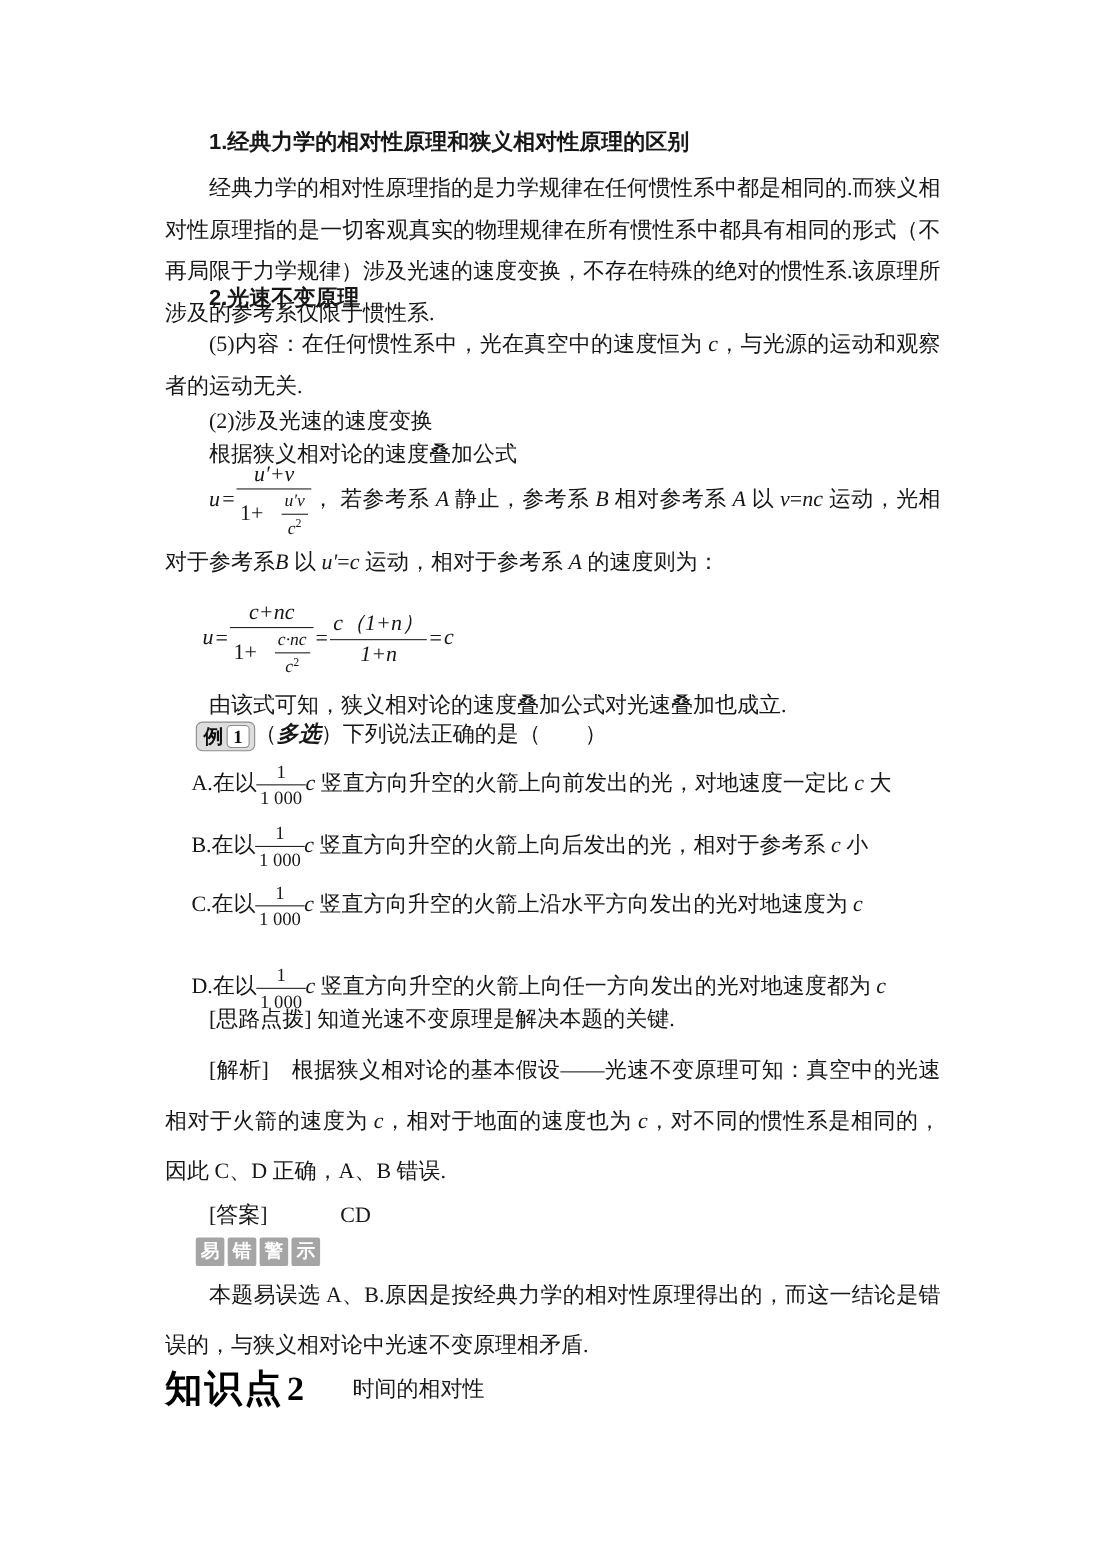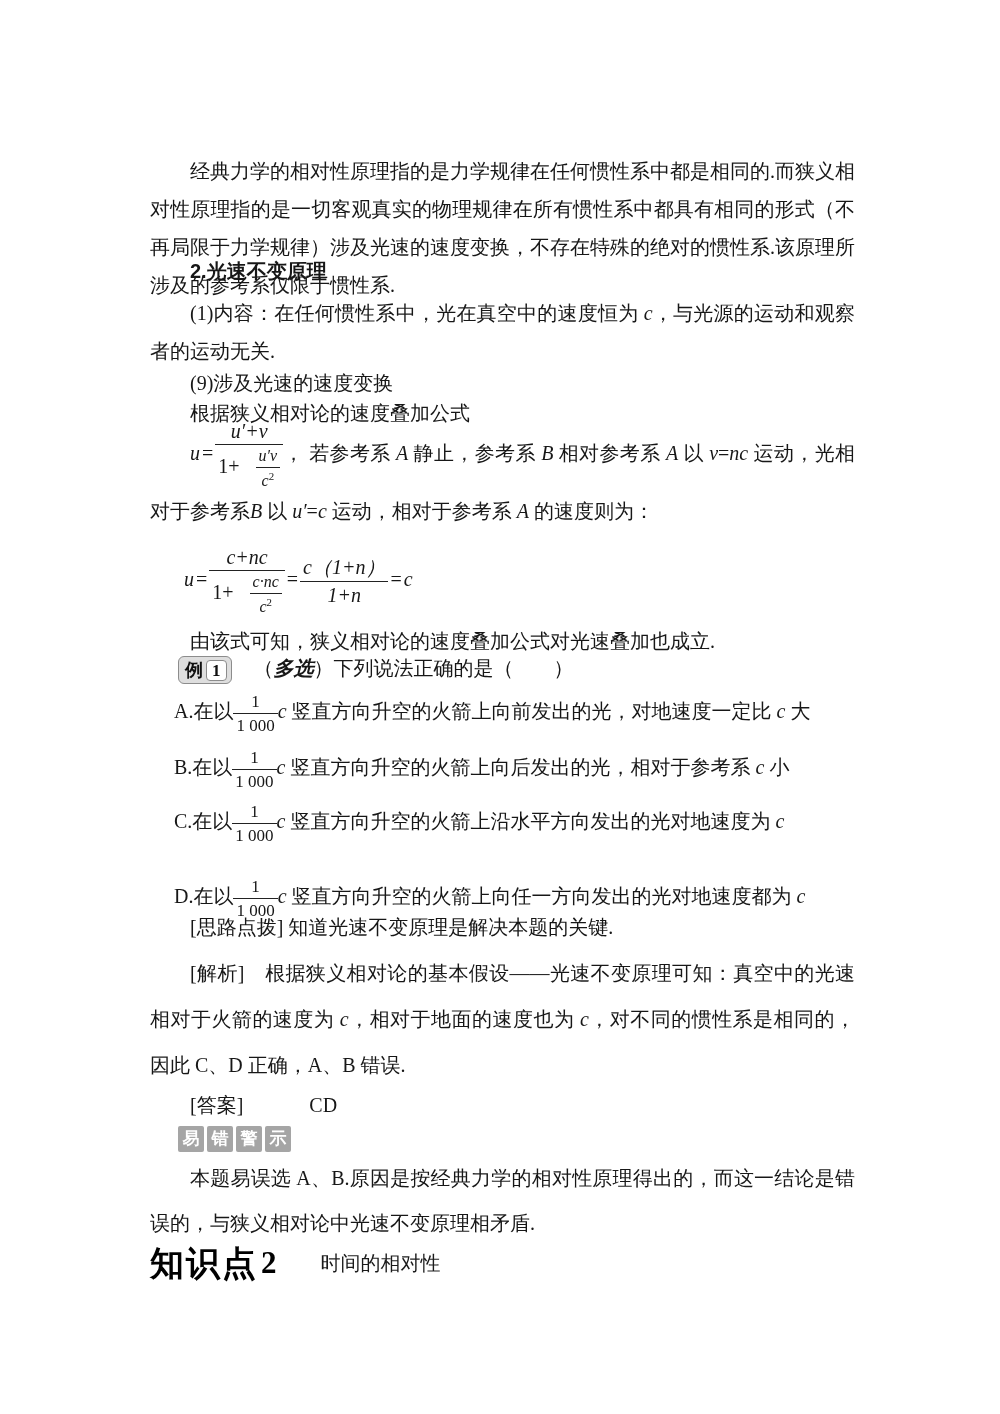--- a/index.html
+++ b/index.html
@@ -32,21 +32,21 @@
   .ex-badge {
     display:inline-block; vertical-align:middle;
     background:#dedede; border:1.5px solid #8c8c8c; border-radius:6px;
     padding:1px 4px 2px 6px; line-height:22px; text-indent:0;
   }
   .ex-zh { font-family:"Liberation Sans", sans-serif; font-weight:700; font-size:18px; color:#101010; }
   .ex-nm {
     display:inline-block; background:#ffffff; border:1.5px solid #8c8c8c; border-radius:4px;
     padding:0 5px; margin-left:3px; font-weight:700; font-size:17px; line-height:19px; color:#101010;
   }
-  .ex-q { margin-left:22px; }
+  .ex-q { }
   .tag { font-family:"Liberation Sans", sans-serif; font-weight:700; font-style:italic; }
 
   
   .warn-badges { padding-left:28px; }
   .warn-box {
     display:inline-flex; align-items:center; justify-content:center;
     width:26px; height:26px; margin-right:3px;
     background:#a5a5a5; color:#ffffff; border-radius:2px;
     font-family:"Liberation Sans", sans-serif; font-weight:700; font-size:17px; line-height:26px;
   }
@@ -60,28 +60,29 @@
   .kp-num { font-family:"Liberation Serif", serif; font-weight:700; font-size:31px; margin-left:3px; color:#000; }
   .kp-title { font-family:"Liberation Sans", sans-serif; font-size:20px; margin-left:44px; color:#1a1a1a; }
 
   .ans-val { display:inline-block; margin-left:26px; }
 </style>
 </head>
 <body>
 
 <div class="page">
 
+  <div class="blk hd ind" style="top:114px;">1.经典力学的相对性原理和狭义相对性原理的区别</div>
 
   <div class="blk ind" style="top:152px;">经典力学的相对性原理指的是力学规律在任何惯性系中都是相同的.而狭义相对性原理指的是一切客观真实的物理规律在所有惯性系中都具有相同的形式（不再局限于力学规律）涉及光速的速度变换，不存在特殊的绝对的惯性系.该原理所涉及的参考系仅限于惯性系.</div>
 
   <div class="blk hd ind" style="top:256px;">2.光速不变原理</div>
 
-  <div class="blk ind" style="top:294px;"><span>(1)内容：在任何惯性系中，光在真空中的速度恒为 </span><span class="mi">c</span><span>，与光源的运动和观察者的运动无关.</span></div>
+  <div class="blk ind" style="top:294px;"><span>(5)内容：在任何惯性系中，光在真空中的速度恒为 </span><span class="mi">c</span><span>，与光源的运动和观察者的运动无关.</span></div>
 
-  <div class="blk ind noj" style="top:364px;">(9)涉及光速的速度变换</div>
+  <div class="blk ind noj" style="top:364px;">(2)涉及光速的速度变换</div>
 
   <div class="blk ind noj" style="top:394px;">根据狭义相对论的速度叠加公式</div>
 
   <div class="blk ind" style="top:420px; line-height:40px;"><span class="mi">u</span><span class="eqs">=</span><span class="frac"><span class="fnum mi">u′+v</span><span class="fden fden-flex"><span>1+</span><span class="frac sub"><span class="fnum mi">u′v</span><span class="fden"><span class="mi">c</span><sup>2</sup></span></span></span></span><span>，</span><span> 若参考系 </span><span class="mi">A</span><span> 静止，参考系 </span><span class="mi">B</span><span> 相对参考系 </span><span class="mi">A</span><span> 以 </span><span class="mi">v</span><span>=</span><span class="mi">nc</span><span> 运动，光相对于参考系</span><span class="mi">B</span><span> 以 </span><span class="mi">u′</span><span>=</span><span class="mi">c</span><span> 运动，相对于参考系 </span><span class="mi">A</span><span> 的速度则为：</span></div>
 
   <div class="blk noj" style="top:546px; padding-left:34px;"><span class="mi">u</span><span class="eqs">=</span><span class="frac"><span class="fnum mi">c+nc</span><span class="fden fden-flex"><span>1+</span><span class="frac sub"><span class="fnum mi">c·nc</span><span class="fden"><span class="mi">c</span><sup>2</sup></span></span></span></span><span class="eqs">=</span><span class="frac"><span class="fnum mi">c（1+n）</span><span class="fden mi">1+n</span></span><span class="eqs">=</span><span class="mi">c</span></div>
 
   <div class="blk ind noj" style="top:622px;">由该式可知，狭义相对论的速度叠加公式对光速叠加也成立.</div>
 
   <div class="blk noj" style="top:652px; padding-left:28px; line-height:32px;"><span class="ex-badge"><span class="ex-zh">例</span><span class="ex-nm">1</span></span><span class="ex-q"><span>（</span><span class="tag">多选</span><span>）下列说法正确的是（　　）</span></span></div>

